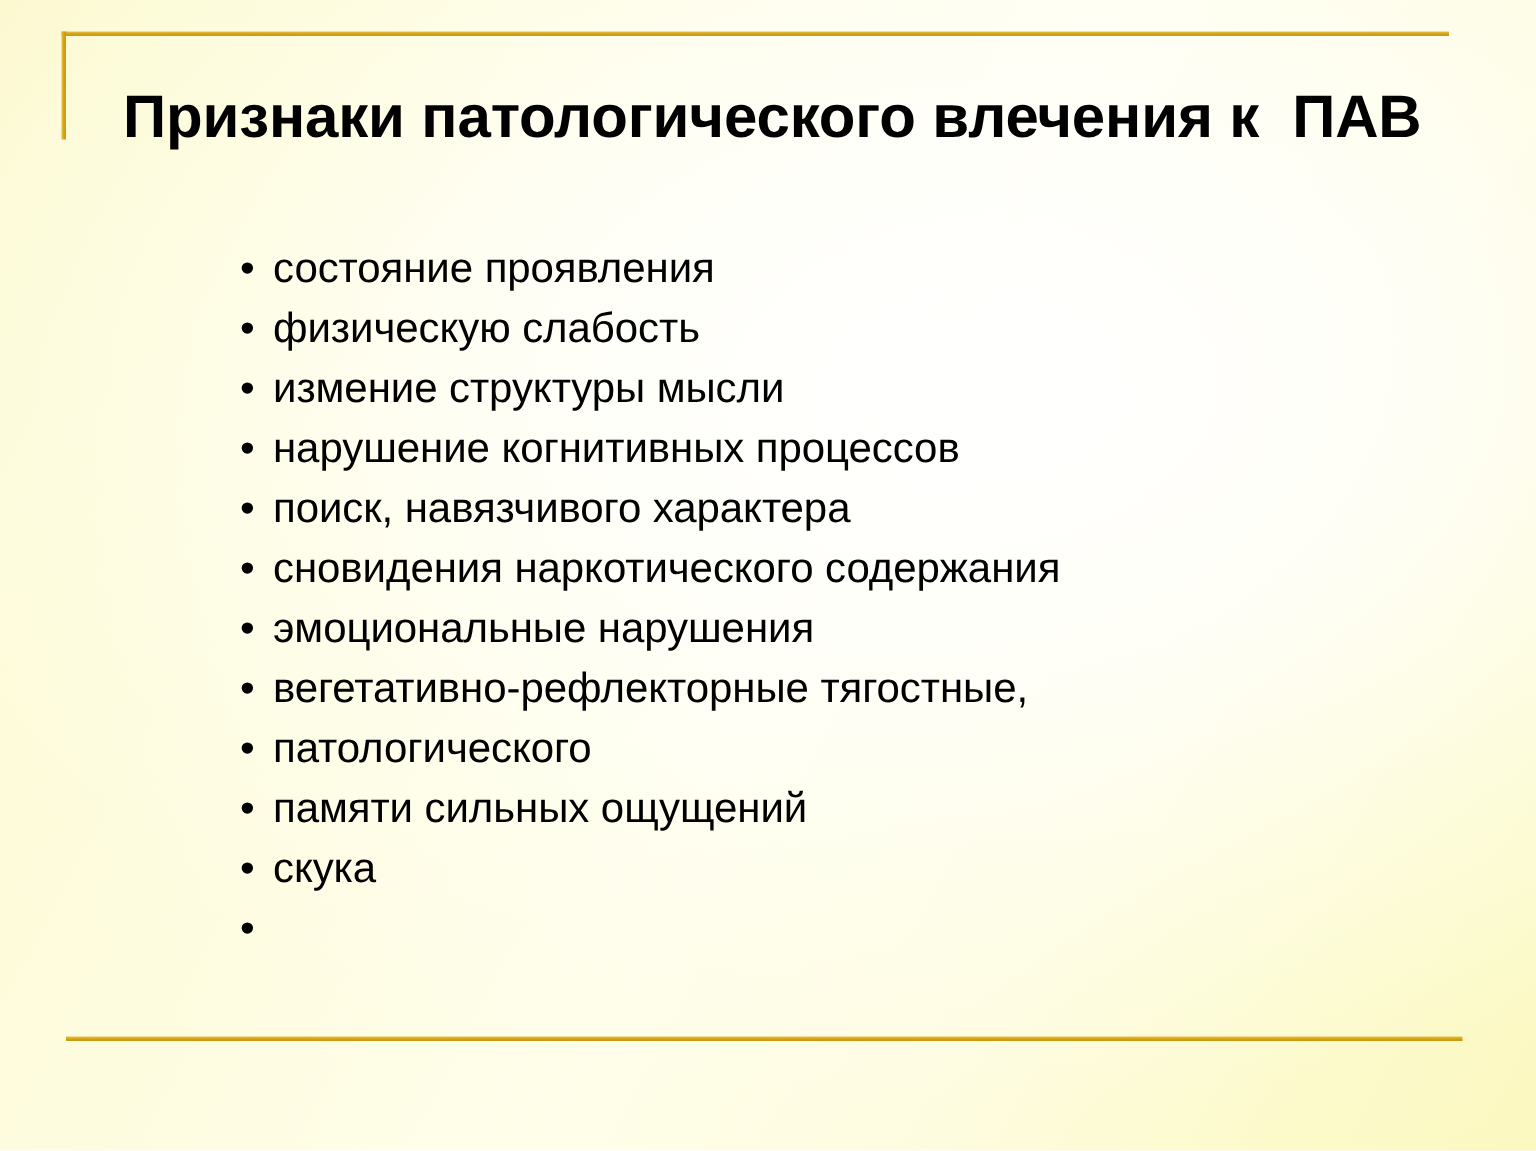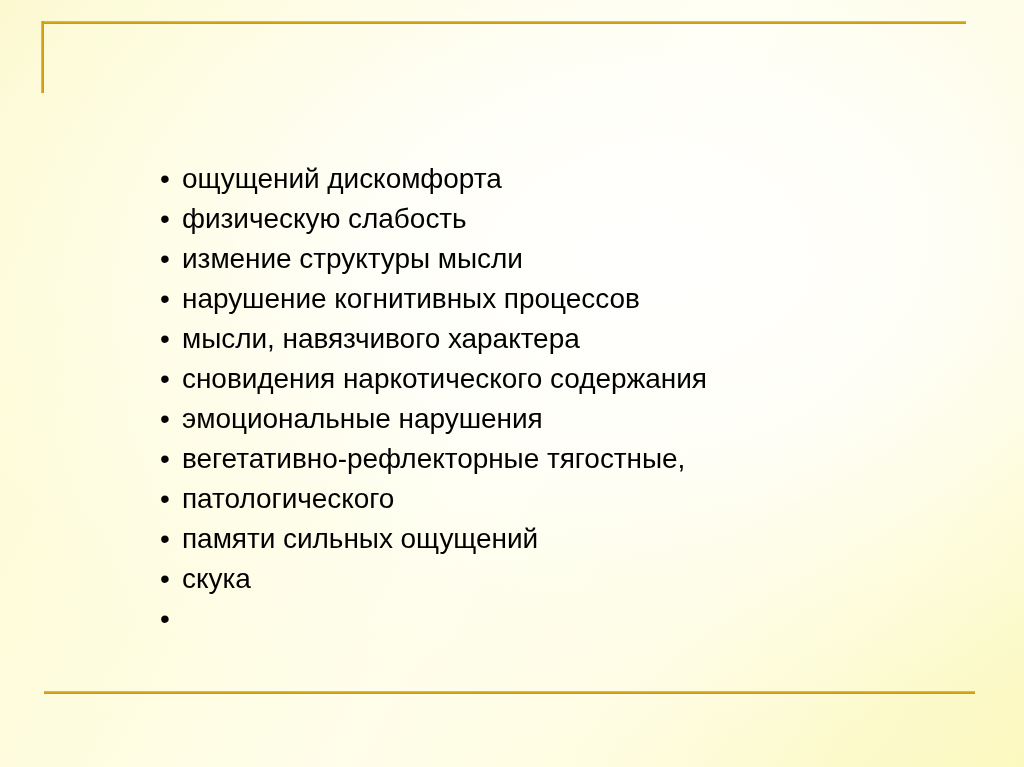--- a/index.html
+++ b/index.html
@@ -124,27 +124,28 @@
 </style>
 </head>
 <body>
 
 <div id="slide">
 
   <div class="rule" id="rule-top"></div>
   <div class="rule" id="rule-left"></div>
   <div class="rule" id="rule-bottom"></div>
 
+  <h1 id="title">Признаки патологического влечения к  ПАВ</h1>
 
   <ul id="bullet-list">
-      <li class="bullet-item"><span class="bullet-dot">•</span><span class="bullet-text">ощущений дискомфорта</span></li>
+      <li class="bullet-item"><span class="bullet-dot">•</span><span class="bullet-text">состояние проявления</span></li>
       <li class="bullet-item"><span class="bullet-dot">•</span><span class="bullet-text">физическую слабость</span></li>
       <li class="bullet-item"><span class="bullet-dot">•</span><span class="bullet-text">измение структуры мысли</span></li>
       <li class="bullet-item"><span class="bullet-dot">•</span><span class="bullet-text">нарушение когнитивных процессов</span></li>
-      <li class="bullet-item"><span class="bullet-dot">•</span><span class="bullet-text">мысли, навязчивого характера</span></li>
+      <li class="bullet-item"><span class="bullet-dot">•</span><span class="bullet-text">поиск, навязчивого характера</span></li>
       <li class="bullet-item"><span class="bullet-dot">•</span><span class="bullet-text">сновидения наркотического содержания</span></li>
       <li class="bullet-item"><span class="bullet-dot">•</span><span class="bullet-text">эмоциональные нарушения</span></li>
       <li class="bullet-item"><span class="bullet-dot">•</span><span class="bullet-text">вегетативно-рефлекторные тягостные,</span></li>
       <li class="bullet-item"><span class="bullet-dot">•</span><span class="bullet-text">патологического</span></li>
       <li class="bullet-item"><span class="bullet-dot">•</span><span class="bullet-text">памяти сильных ощущений</span></li>
       <li class="bullet-item"><span class="bullet-dot">•</span><span class="bullet-text">скука</span></li>
       <li class="bullet-item"><span class="bullet-dot">•</span></li>
     </ul>
 
 </div>

